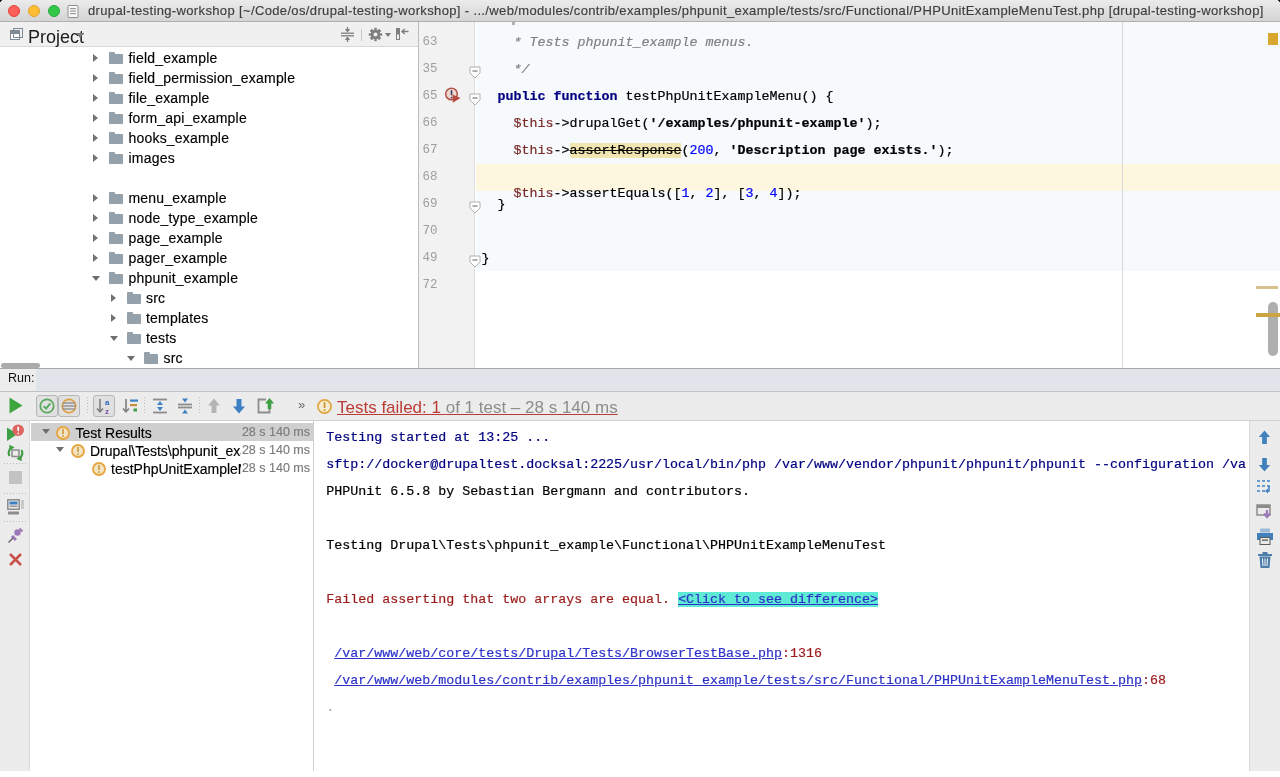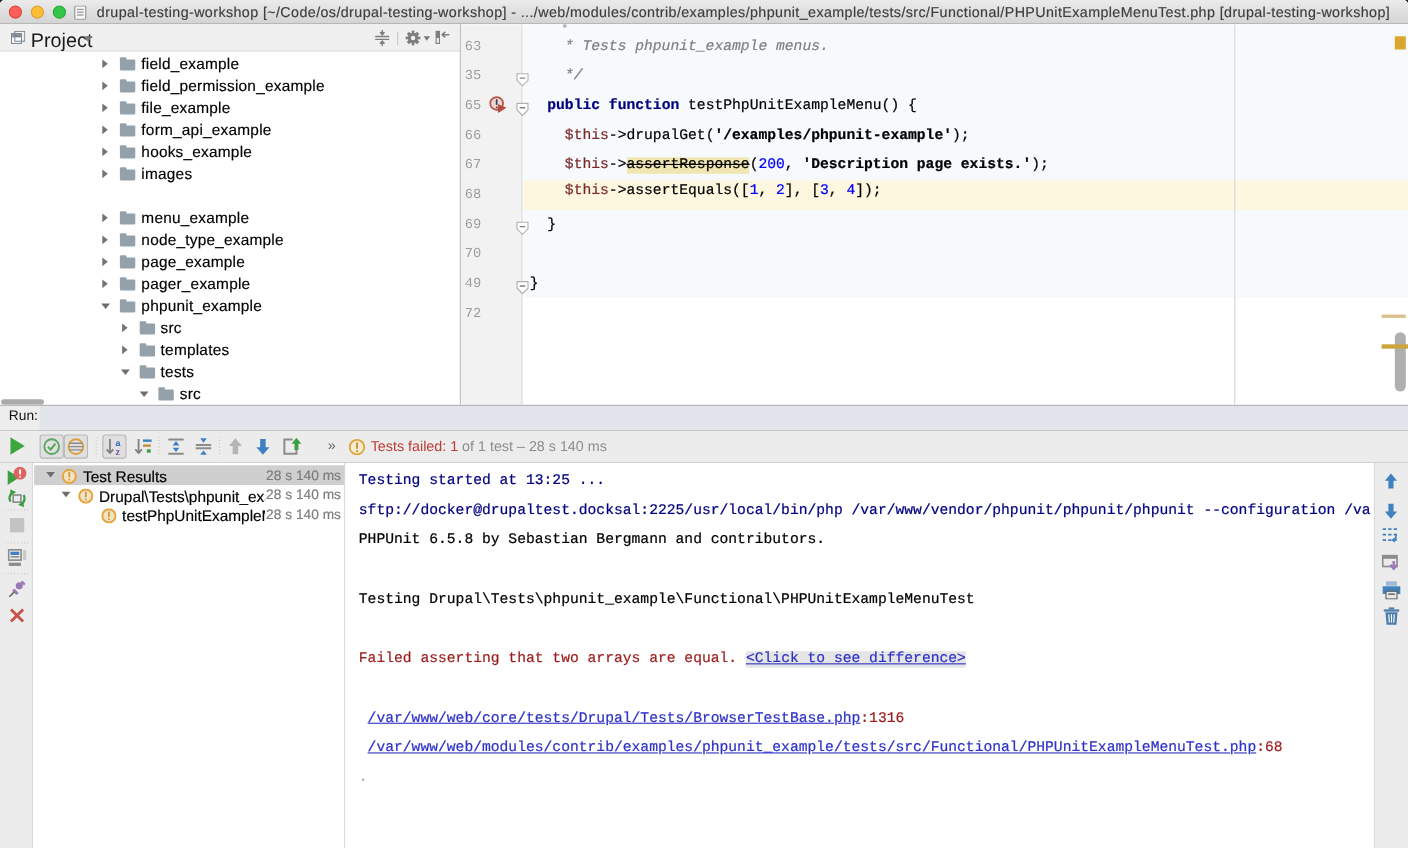--- a/index.html
+++ b/index.html
@@ -228,21 +228,21 @@
   <rect x="6.7" y="3" width="1.6" height="5.4" rx="0.8" fill="#3c3c60"></rect>
   <rect x="6.7" y="9.8" width="1.6" height="1.7" rx="0.8" fill="#3c3c60"></rect>
   <path d="M8.5 7.5 L16.5 11 L8.8 15.8 Z" fill="#b74a3d"></path>
 </svg>
     <div class="abs" style="left:93px;top:0;width:3px;height:3px;background:#b0b0b0;"></div>
     <div class="cline" style="top:7px;"><span class="cmt">    * Tests phpunit_example menus.</span></div>
     <div class="cline" style="top:34px;"><span class="cmt">    */</span></div>
     <div class="cline" style="top:61px;">  <span class="kw">public</span> <span class="kw">function</span> testPhpUnitExampleMenu() {</div>
     <div class="cline" style="top:88px;">    <span class="var">$this</span>-&gt;drupalGet(<span class="str">'/examples/phpunit-example'</span>);</div>
     <div class="cline" style="top:115px;">    <span class="var">$this</span>-&gt;<span class="dep">assertResponse</span>(<span class="num">200</span>, <span class="str">'Description page exists.'</span>);</div>
-    <div class="cline" style="top:138px;">    <span class="var">$this</span>-&gt;assertEquals([<span class="num">1</span>, <span class="num">2</span>], [<span class="num">3</span>, <span class="num">4</span>]);</div>
+    <div class="cline" style="top:158px;">    <span class="var">$this</span>-&gt;assertEquals([<span class="num">1</span>, <span class="num">2</span>], [<span class="num">3</span>, <span class="num">4</span>]);</div>
     <div class="cline" style="top:169px;">  }</div>
     <div class="cline" style="top:223px;">}</div>
     <div id="marginline"></div>
     <div class="abs" style="left:849px;top:11px;width:10px;height:12px;background:#d9a72e;"></div>
     <div class="abs" style="left:837px;top:264px;width:22px;height:3px;background:#d7c08b;"></div>
     <div class="abs" style="left:849px;top:280px;width:10px;height:54px;border-radius:5px;background:rgba(110,110,110,0.55);"></div>
     <div class="abs" style="left:837px;top:291px;width:24px;height:4px;background:#cda53f;"></div>
   </div>
 <div id="runpanel" class="abs">
   <div id="tabbar">
@@ -317,21 +317,21 @@
       <svg class="abs" style="left:257px;top:6px" width="18" height="16" viewBox="0 0 18 16">
   <path d="M9 1.5 L1.5 1.5 L1.5 14.5 L12.5 14.5 L12.5 11" fill="none" stroke="#8c8c8c" stroke-width="1.8"></path>
   <path d="M12.5 0 L17 5.5 L14.3 5.5 L14.3 11 L10.7 11 L10.7 5.5 L8 5.5 Z" fill="#3e9e43"></path>
 </svg>
       <div class="abs" style="left:298px;top:5px;font-size:13px;color:#666;">»</div>
       <svg class="abs" style="left:317px;top:6.5px" width="15" height="15" viewBox="0 0 15 15">
   <circle cx="7.5" cy="7.5" r="6.6" fill="#f7ecd1" stroke="#e0a63e" stroke-width="1.7"></circle>
   <rect x="6.7" y="3.2" width="1.7" height="5.8" fill="#c9952f"></rect>
   <rect x="6.7" y="10.2" width="1.7" height="1.8" fill="#c9952f"></rect>
 </svg>
-      <div class="abs" style="left:337px;top:6px;font-size:13px;color:#bb3b35;">Tests failed: 1 <span style="color:#8c8c8c;">of 1 test – 28 s 140 ms</span></div>
+      <div class="abs" style="left:337px;top:6px;font-size:17px;color:#bb3b35;text-decoration:underline;">Tests failed: 1 <span style="color:#8c8c8c;">of 1 test – 28 s 140 ms</span></div>
     </div>
 <div id="leftstrip">
       <svg class="abs" style="left:6px;top:3px" width="19" height="18" viewBox="0 0 19 18">
   <path d="M1 3.5 L1 17 L11.5 10 Z" fill="#3e9e43"></path>
   <circle cx="12.2" cy="6.2" r="5.8" fill="#dd6460"></circle>
   <rect x="11.4" y="2.6" width="1.7" height="4.8" rx="0.8" fill="#fff"></rect>
   <rect x="11.4" y="8.5" width="1.7" height="1.7" rx="0.8" fill="#fff"></rect>
 </svg>
       <svg class="abs" style="left:6px;top:23px" width="19" height="18" viewBox="0 0 19 18">
   <rect x="6" y="6" width="7" height="6.5" fill="none" stroke="#8c8c8c" stroke-width="1.5"></rect>
@@ -394,21 +394,21 @@
         <div class="tl2" style="left:80px;width:130px;overflow:hidden;">testPhpUnitExampleMe</div>
         <div class="time">28 s 140 ms</div>
       </div>
     </div>
 <div class="abs" style="left:313px;top:52px;width:1px;height:350px;background:#cfcfcf;"></div>
     <div id="console">
       <div class="conline" style="top:2.5px;"> <span class="navy">Testing started at 13:25 ...</span></div>
       <div class="conline" style="top:29.5px;"> <span class="navy">sftp://docker@drupaltest.docksal:2225/usr/local/bin/php /var/www/vendor/phpunit/phpunit/phpunit --configuration /va</span></div>
       <div class="conline" style="top:56.5px;"> PHPUnit 6.5.8 by Sebastian Bergmann and contributors.</div>
       <div class="conline" style="top:110.5px;"> Testing Drupal\Tests\phpunit_example\Functional\PHPUnitExampleMenuTest</div>
-      <div class="conline" style="top:164.5px;"> <span class="err">Failed asserting that two arrays are equal.</span> <span class="lnk" style="background:#e5e5e5;">&lt;Click to see difference&gt;</span></div>
+      <div class="conline" style="top:164.5px;"> <span class="err">Failed asserting that two arrays are equal.</span> <span class="lnk" style="background:#5eead4;">&lt;Click to see difference&gt;</span></div>
       <div class="conline" style="top:218.5px;">  <span class="lnk">/var/www/web/core/tests/Drupal/Tests/BrowserTestBase.php</span><span class="err">:1316</span></div>
       <div class="conline" style="top:245.5px;">  <span class="lnk">/var/www/web/modules/contrib/examples/phpunit_example/tests/src/Functional/PHPUnitExampleMenuTest.php</span><span class="err">:68</span></div>
       <div class="conline" style="top:272.5px;"> <span style="color:#a8a8a8;">.</span></div>
     </div>
 <div id="rightstrip">
       <svg class="abs" style="left:7px;top:9px" width="15" height="15" viewBox="0 0 14 16">
         <path d="M7 0.5 L13 7.5 L9.5 7.5 L9.5 15 L4.5 15 L4.5 7.5 L1 7.5 Z" fill="#4081be"></path>
       </svg>
       <svg class="abs" style="left:7px;top:36px" width="15" height="15" viewBox="0 0 14 16">
         <path d="M7 15.5 L13 8.5 L9.5 8.5 L9.5 1 L4.5 1 L4.5 8.5 L1 8.5 Z" fill="#4081be"></path>

